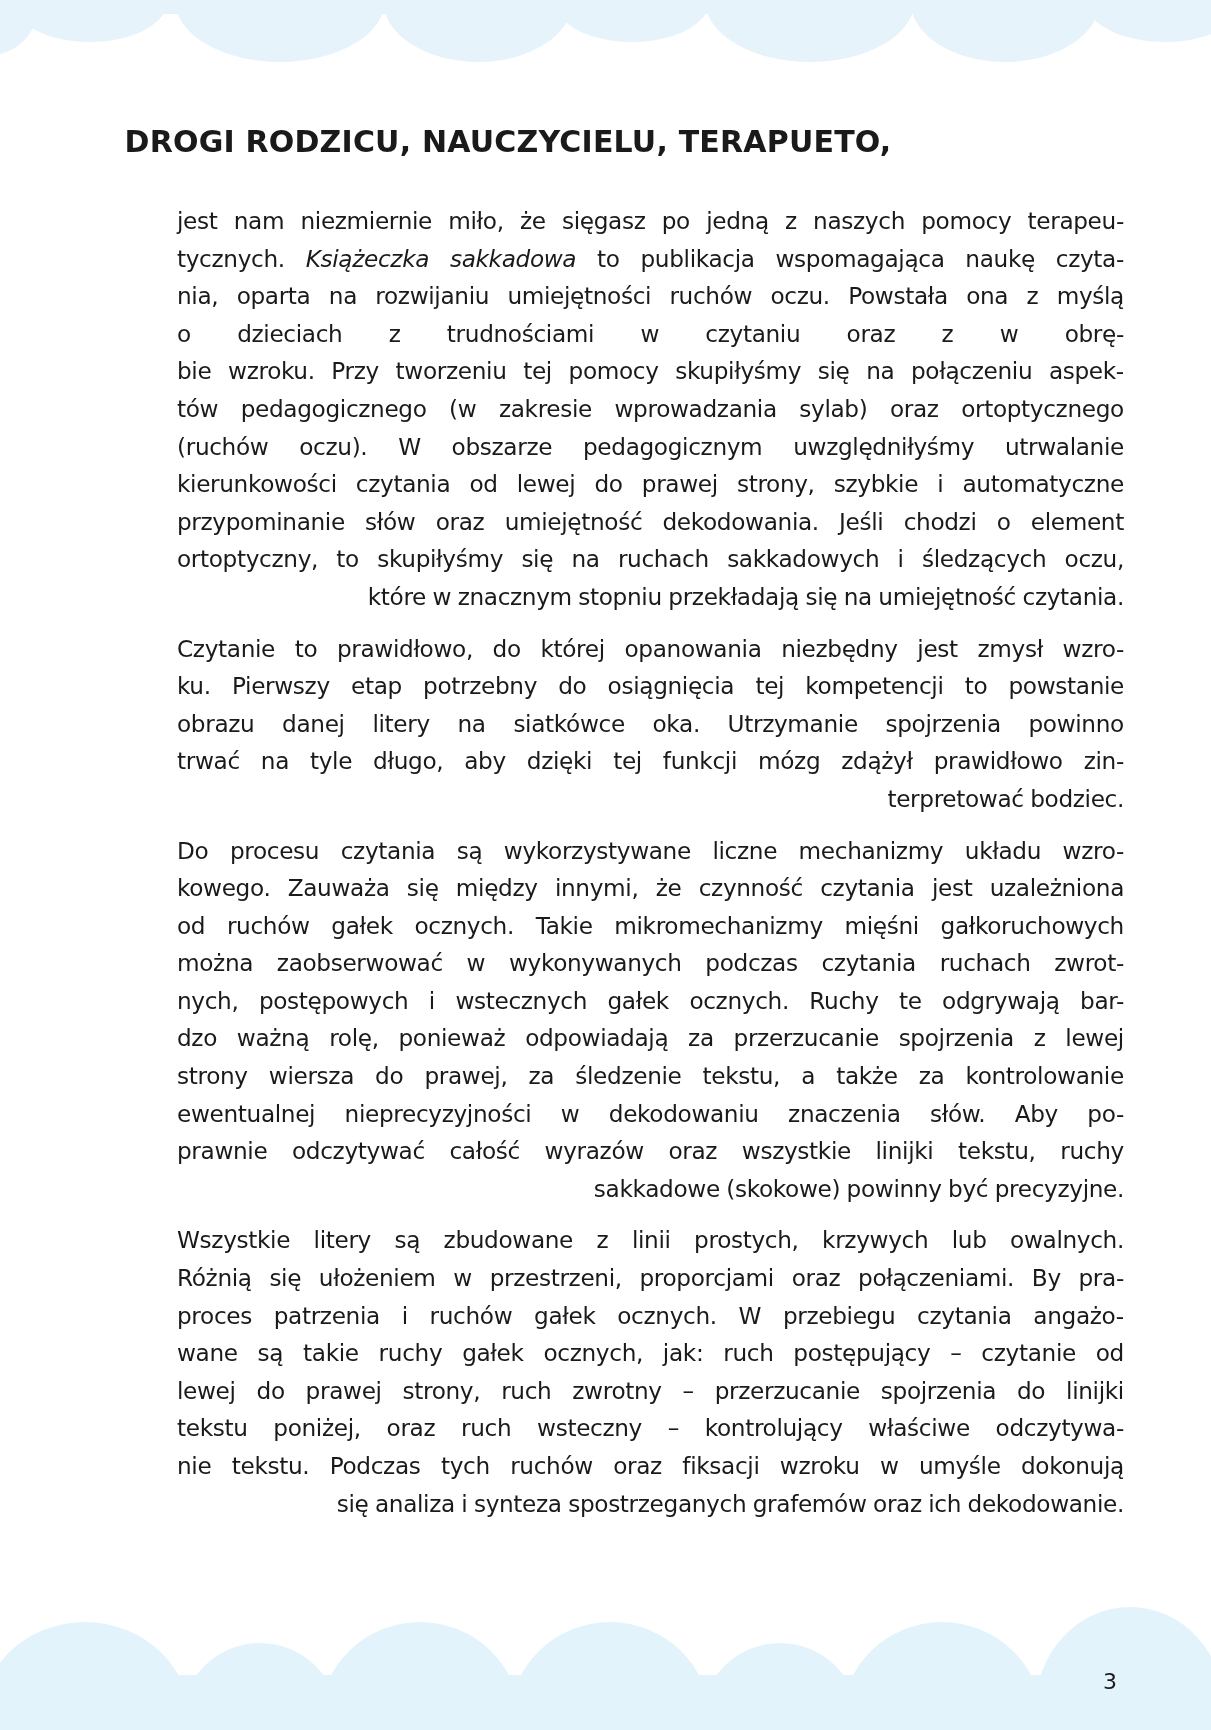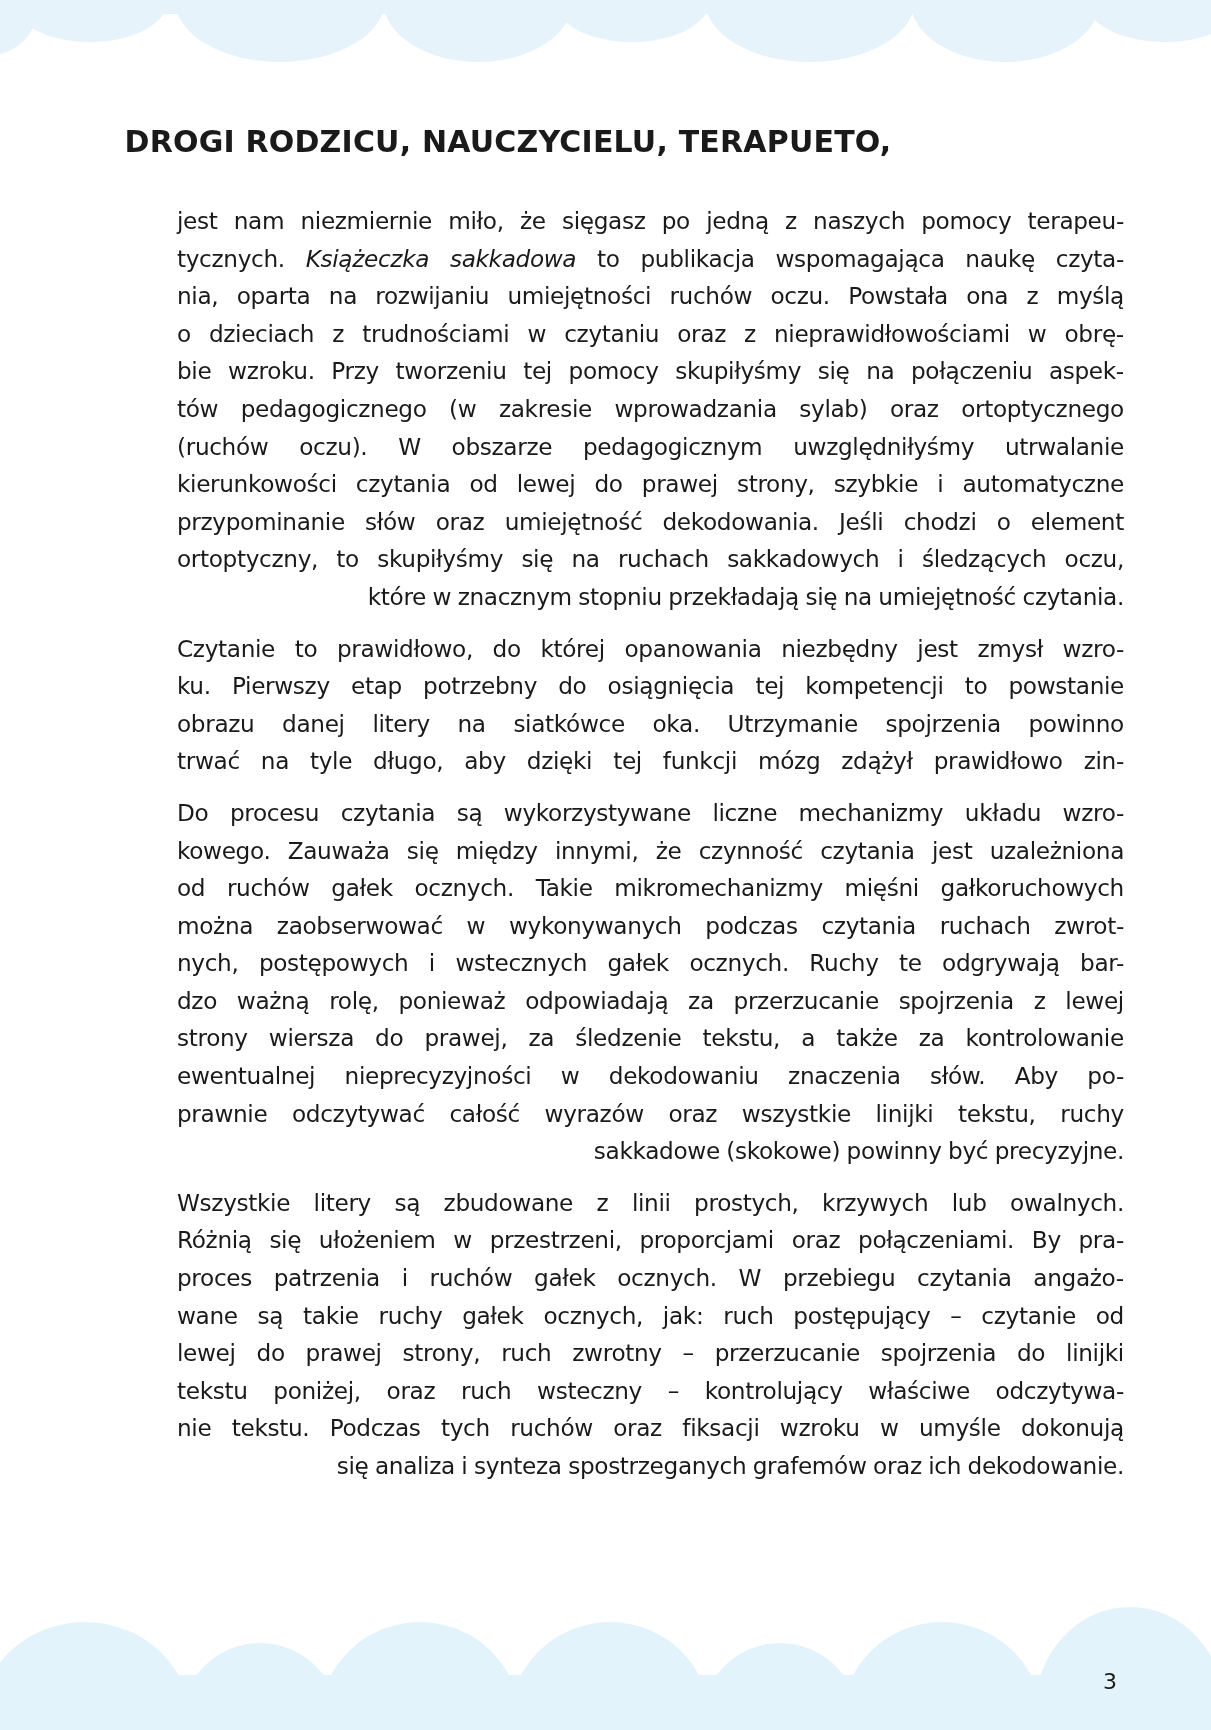--- a/index.html
+++ b/index.html
@@ -89,34 +89,35 @@
     </g>
   </svg>
 
   <h1 class="heading">DROGI RODZICU, NAUCZYCIELU, TERAPUETO,</h1>
 
   <div class="body-text" id="body-text">
       <p class="para">
         <span class="line-flex"><span>jest</span><span>nam</span><span>niezmiernie</span><span>miło,</span><span>że</span><span>sięgasz</span><span>po</span><span>jedną</span><span>z</span><span>naszych</span><span>pomocy</span><span>terapeu-</span></span>
         <span class="line-flex"><span>tycznych.</span><em>Książeczka</em><em>sakkadowa</em><span>to</span><span>publikacja</span><span>wspomagająca</span><span>naukę</span><span>czyta-</span></span>
         <span class="line-flex"><span>nia,</span><span>oparta</span><span>na</span><span>rozwijaniu</span><span>umiejętności</span><span>ruchów</span><span>oczu.</span><span>Powstała</span><span>ona</span><span>z</span><span>myślą</span></span>
-        <span class="line-flex"><span>o</span><span>dzieciach</span><span>z</span><span>trudnościami</span><span>w</span><span>czytaniu</span><span>oraz</span><span>z</span><span>nieprawidłowościami</span><span>w</span><span>obrę-</span></span>
+        <span class="line-flex"><span>o</span><span>dzieciach</span><span>z</span><span>trudnościami</span><span>w</span><span>czytaniu</span><span>oraz</span><span>z</span><span>w</span><span>obrę-</span></span>
         <span class="line-flex"><span>bie</span><span>wzroku.</span><span>Przy</span><span>tworzeniu</span><span>tej</span><span>pomocy</span><span>skupiłyśmy</span><span>się</span><span>na</span><span>połączeniu</span><span>aspek-</span></span>
         <span class="line-flex"><span>tów</span><span>pedagogicznego</span><span>(w</span><span>zakresie</span><span>wprowadzania</span><span>sylab)</span><span>oraz</span><span>ortoptycznego</span></span>
         <span class="line-flex"><span>(ruchów</span><span>oczu).</span><span>W</span><span>obszarze</span><span>pedagogicznym</span><span>uwzględniłyśmy</span><span>utrwalanie</span></span>
         <span class="line-flex"><span>kierunkowości</span><span>czytania</span><span>od</span><span>lewej</span><span>do</span><span>prawej</span><span>strony,</span><span>szybkie</span><span>i</span><span>automatyczne</span></span>
         <span class="line-flex"><span>przypominanie</span><span>słów</span><span>oraz</span><span>umiejętność</span><span>dekodowania.</span><span>Jeśli</span><span>chodzi</span><span>o</span><span>element</span></span>
         <span class="line-flex"><span>ortoptyczny,</span><span>to</span><span>skupiłyśmy</span><span>się</span><span>na</span><span>ruchach</span><span>sakkadowych</span><span>i</span><span>śledzących</span><span>oczu,</span></span>
         <span class="line-flex last"><span>które</span><span>w</span><span>znacznym</span><span>stopniu</span><span>przekładają</span><span>się</span><span>na</span><span>umiejętność</span><span>czytania.</span></span>
       </p>
       <p class="para">
         <span class="line-flex"><span>Czytanie</span><span>to</span><span>prawidłowo,</span><span>do</span><span>której</span><span>opanowania</span><span>niezbędny</span><span>jest</span><span>zmysł</span><span>wzro-</span></span>
         <span class="line-flex"><span>ku.</span><span>Pierwszy</span><span>etap</span><span>potrzebny</span><span>do</span><span>osiągnięcia</span><span>tej</span><span>kompetencji</span><span>to</span><span>powstanie</span></span>
         <span class="line-flex"><span>obrazu</span><span>danej</span><span>litery</span><span>na</span><span>siatkówce</span><span>oka.</span><span>Utrzymanie</span><span>spojrzenia</span><span>powinno</span></span>
         <span class="line-flex"><span>trwać</span><span>na</span><span>tyle</span><span>długo,</span><span>aby</span><span>dzięki</span><span>tej</span><span>funkcji</span><span>mózg</span><span>zdążył</span><span>prawidłowo</span><span>zin-</span></span>
+        <span class="line-flex last"><span>terpretować</span><span>bodziec.</span></span>
       </p>
       <p class="para">
         <span class="line-flex"><span>Do</span><span>procesu</span><span>czytania</span><span>są</span><span>wykorzystywane</span><span>liczne</span><span>mechanizmy</span><span>układu</span><span>wzro-</span></span>
         <span class="line-flex"><span>kowego.</span><span>Zauważa</span><span>się</span><span>między</span><span>innymi,</span><span>że</span><span>czynność</span><span>czytania</span><span>jest</span><span>uzależniona</span></span>
         <span class="line-flex"><span>od</span><span>ruchów</span><span>gałek</span><span>ocznych.</span><span>Takie</span><span>mikromechanizmy</span><span>mięśni</span><span>gałkoruchowych</span></span>
         <span class="line-flex"><span>można</span><span>zaobserwować</span><span>w</span><span>wykonywanych</span><span>podczas</span><span>czytania</span><span>ruchach</span><span>zwrot-</span></span>
         <span class="line-flex"><span>nych,</span><span>postępowych</span><span>i</span><span>wstecznych</span><span>gałek</span><span>ocznych.</span><span>Ruchy</span><span>te</span><span>odgrywają</span><span>bar-</span></span>
         <span class="line-flex"><span>dzo</span><span>ważną</span><span>rolę,</span><span>ponieważ</span><span>odpowiadają</span><span>za</span><span>przerzucanie</span><span>spojrzenia</span><span>z</span><span>lewej</span></span>
         <span class="line-flex"><span>strony</span><span>wiersza</span><span>do</span><span>prawej,</span><span>za</span><span>śledzenie</span><span>tekstu,</span><span>a</span><span>także</span><span>za</span><span>kontrolowanie</span></span>
         <span class="line-flex"><span>ewentualnej</span><span>nieprecyzyjności</span><span>w</span><span>dekodowaniu</span><span>znaczenia</span><span>słów.</span><span>Aby</span><span>po-</span></span>

